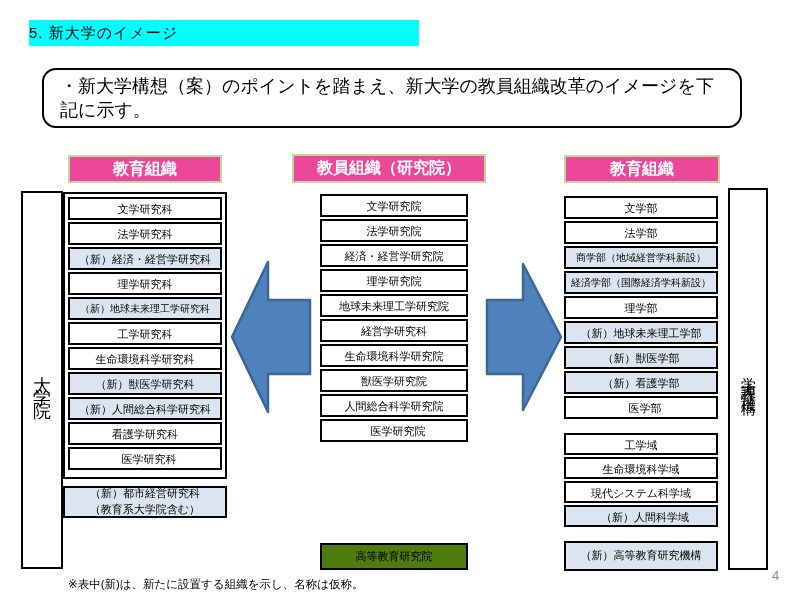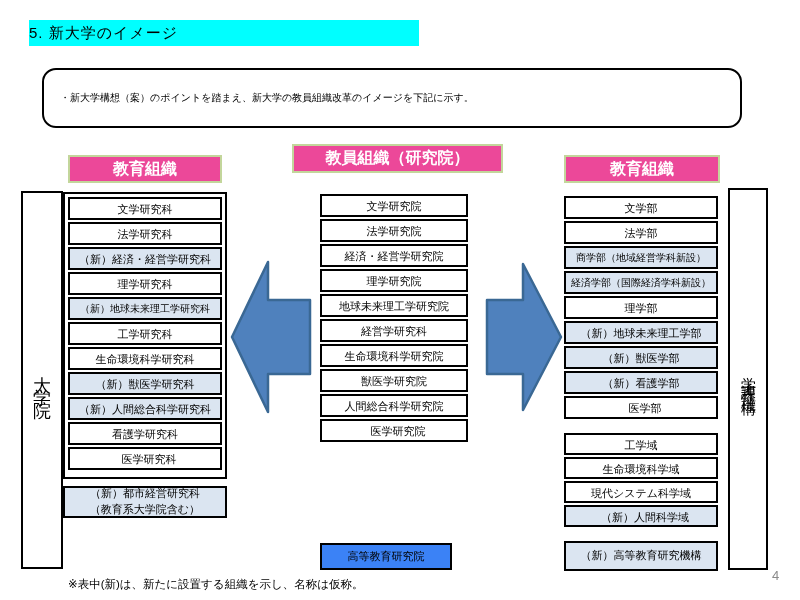--- a/index.html
+++ b/index.html
@@ -3,46 +3,46 @@
 <meta charset="utf-8">
 <style>
   html,body{margin:0;padding:0;background:#fff;}
   .slide{position:relative;width:800px;height:600px;background:#fff;overflow:hidden;
          font-family:"Liberation Sans","DejaVu Sans",sans-serif;color:#000;}
   .abs{position:absolute;}
   .title-bar{left:29px;top:20px;width:390px;height:26px;background:#00FFFF;
              display:flex;align-items:center;padding-left:0;box-sizing:border-box;
              font-size:15px;letter-spacing:1px;}
   .intro-box{left:42px;top:68px;width:700px;height:60px;border:2px solid #000;border-radius:14px;
-             display:flex;align-items:center;padding:0 16px;box-sizing:border-box;font-size:10px;}
+             display:flex;align-items:center;padding:0 16px;box-sizing:border-box;font-size:18px;}
   .hdr{background:#ec4899;border:2px solid #C3D69B;color:#fff;font-weight:bold;
        display:flex;align-items:center;justify-content:center;box-sizing:border-box;font-size:16px;}
   #hdr-left{left:68px;top:155px;width:154px;height:28px;}
-  #hdr-mid{left:292px;top:144px;width:211px;height:29px;}
+  #hdr-mid{left:292px;top:154px;width:194px;height:29px;}
   #hdr-right{left:564px;top:155px;width:156px;height:28px;}
   .vaxis{border:2px solid #000;box-sizing:border-box;display:flex;align-items:center;justify-content:center;
          writing-mode:vertical-rl;text-orientation:upright;}
   #axis-left{left:21px;top:191px;width:42px;height:378px;font-size:18px;letter-spacing:12px;}
   #axis-right{left:728px;top:188px;width:40px;height:382px;font-size:15px;letter-spacing:4px;}
   .grp{box-sizing:border-box;}
   .grp.boxed{border:2px solid #000;padding:3px;background:#fff;}
   #grp-left{left:63px;top:192px;width:164px;height:287px;}
   #grp-mid{left:320px;top:194px;width:148px;}
   #grp-right1{left:564px;top:196px;width:154px;}
   #grp-right2{left:564px;top:433px;width:154px;}
   .obox{height:23px;line-height:20px;border:2px solid #000;background:#fff;box-sizing:border-box;
         text-align:center;font-size:11px;margin-bottom:2px;overflow:hidden;white-space:nowrap;}
   .obox:last-child{margin-bottom:0;padding-left:8px;}
   #grp-right2 .obox{height:22px;}
   .obox.hl{background:#DBE5F1;}
   .obox.sm{font-size:10px;}
   .xbox{border:2.5px solid #000;box-sizing:border-box;background:#DBE5F1;text-align:center;
         display:flex;align-items:center;justify-content:center;white-space:pre-line;font-size:11px;line-height:1.45;}
   #xbox-left{left:63px;top:486px;width:164px;height:32px;}
-  #xbox-mid{left:320px;top:543px;width:132px;height:27px;background:#3b82f6;}
+  #xbox-mid{left:320px;top:543px;width:148px;height:27px;background:#4d7c0f;}
   #xbox-right{left:564px;top:541px;width:154px;height:30px;}
   .note{left:68px;top:577px;font-size:11.5px;}
   .pagenum{left:772px;top:568px;font-size:13px;color:#8a8a8a;}
   svg{display:block;}
 </style>
 </head>
 <body>
 
 <div class="slide">
 

